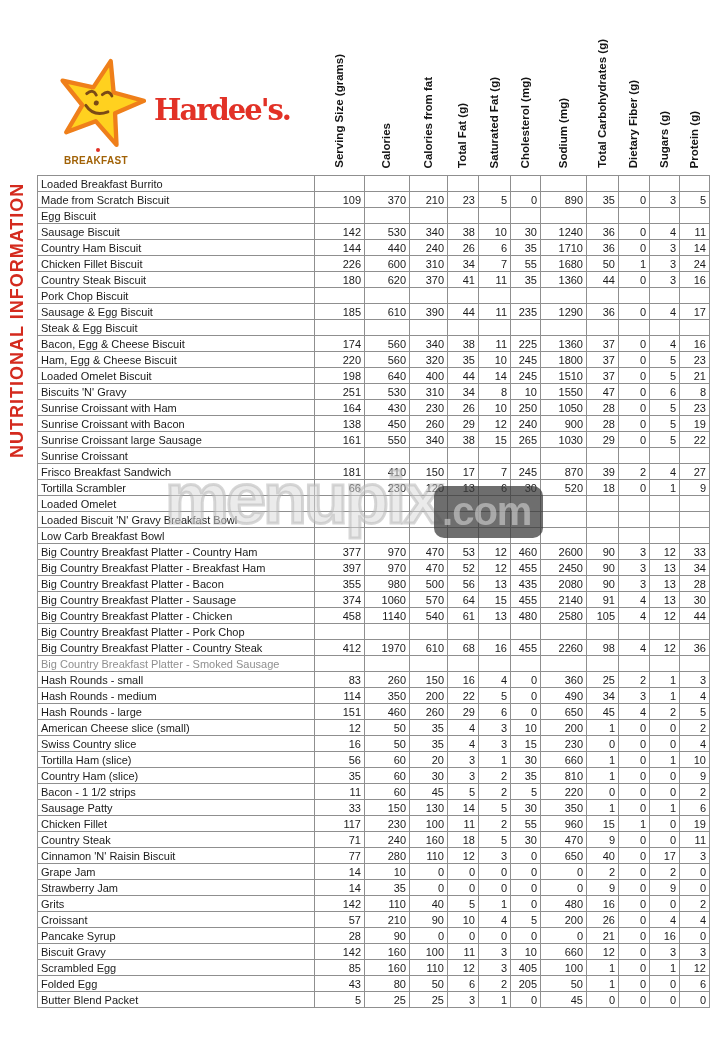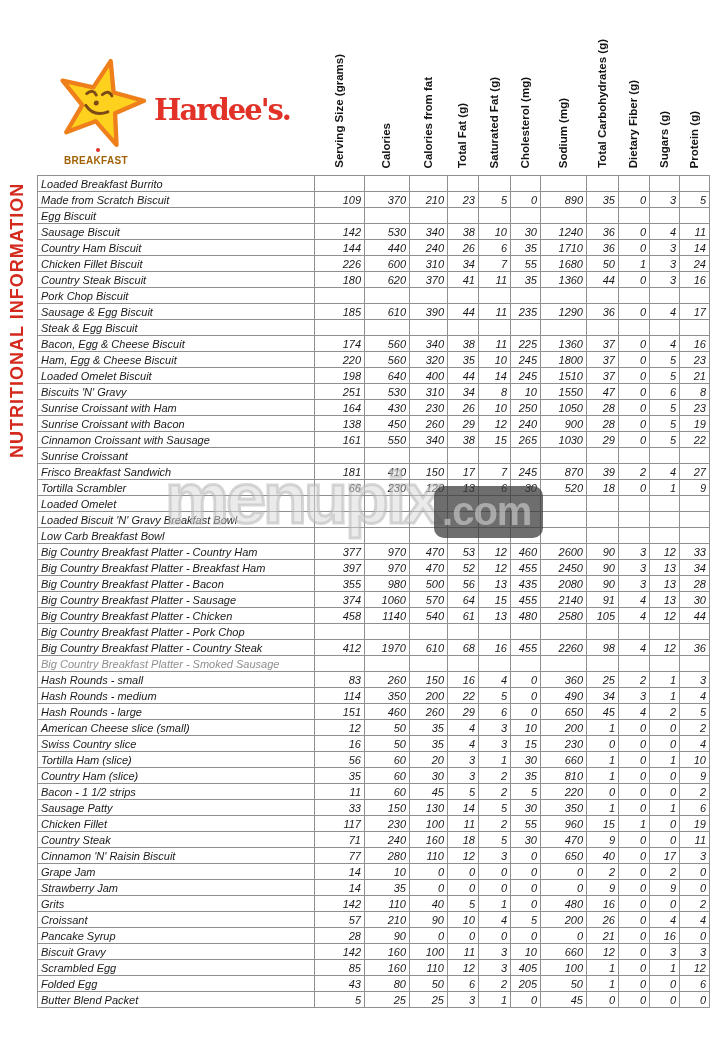--- a/index.html
+++ b/index.html
@@ -39,21 +39,21 @@
   }
   thead th { height:152px; vertical-align:bottom; padding:0 0 3px 0; border:none; text-align:center; }
   thead th .vert {
     display:inline-block; writing-mode:vertical-rl; transform:rotate(180deg);
     font-weight:bold; font-size:11.5px; color:#141414; white-space:nowrap; line-height:1;
   }
   tbody td {
     border:1px solid #8f8f8f; height:15px; font-size:11px; line-height:12px;
     padding:0 3px; color:#1a1a1a; overflow:hidden; white-space:nowrap;
   }
-  tbody { border:1px solid #707070;font-style:italic; }
+  tbody { border:1px solid #707070; }
   td.name { text-align:left; }
   td.num  { text-align:right; }
   tr.muted td.name { color:#8f8f8f; }
 
   
   .watermark {
     position:absolute; left:165px; top:452px; z-index:5; pointer-events:none;
     display:flex; align-items:flex-end; opacity:0.9;
   }
   .wm-text {
@@ -341,21 +341,21 @@
           <td class="num">29</td>
           <td class="num">12</td>
           <td class="num">240</td>
           <td class="num">900</td>
           <td class="num">28</td>
           <td class="num">0</td>
           <td class="num">5</td>
           <td class="num">19</td>
         </tr>
         <tr>
-          <td class="name">Cinnamon Croissant with Sausage</td>
+          <td class="name">Sunrise Croissant large Sausage</td>
           <td class="num">161</td>
           <td class="num">550</td>
           <td class="num">340</td>
           <td class="num">38</td>
           <td class="num">15</td>
           <td class="num">265</td>
           <td class="num">1030</td>
           <td class="num">29</td>
           <td class="num">0</td>
           <td class="num">5</td>

